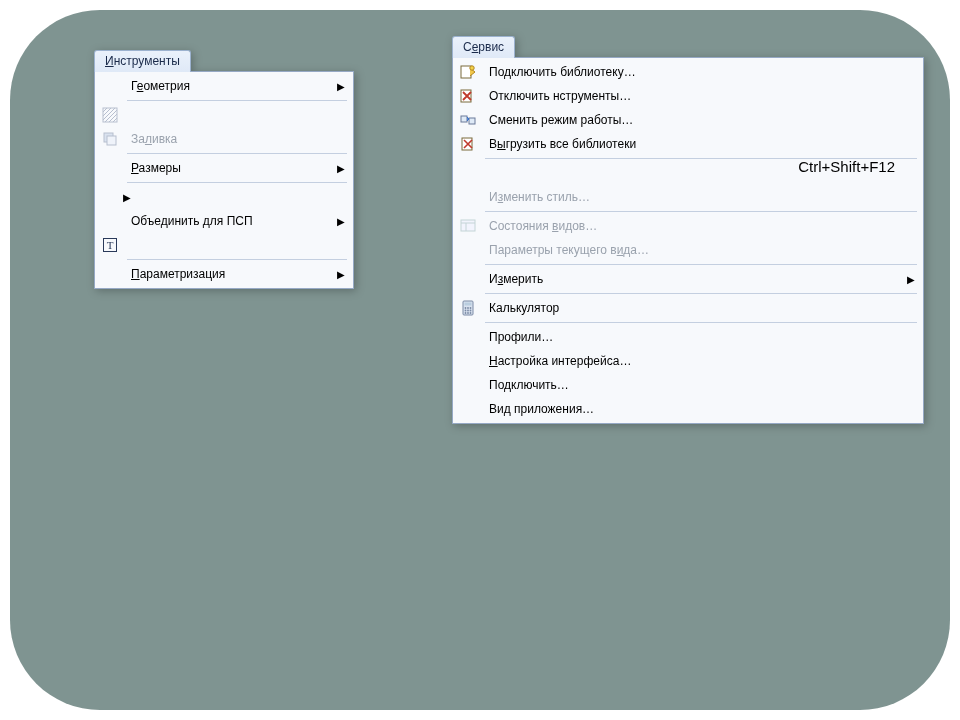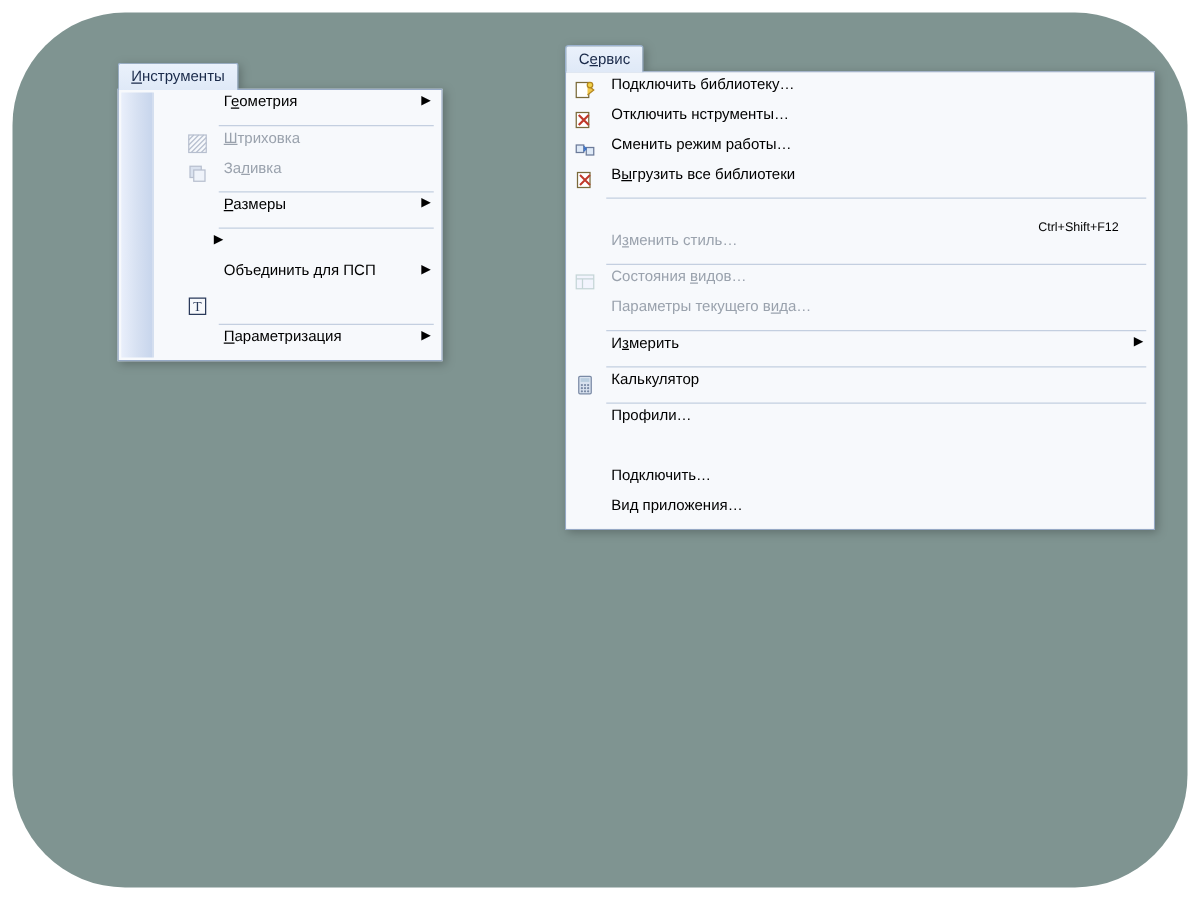--- a/index.html
+++ b/index.html
@@ -53,21 +53,21 @@
     position: relative;
     z-index: 1;
     margin-top: -1px;
   }
   .items-col {
     flex: 1;
     background: #f7f9fc;
   }
   .item-row {
     display: flex;
-    align-items: flex-start;
+    align-items: center;
     height: 24px;
     position: relative;
   }
   .item-icon {
     width: 26px;
     height: 24px;
     display: flex;
     align-items: center;
     justify-content: center;
     flex: none;
@@ -76,21 +76,21 @@
   .item-label {
     flex: 1;
     padding: 0 8px;
     white-space: nowrap;
     color: #000;
   }
   .item-label.disabled { color: #9aa2ad; }
   .item-shortcut {
     padding-right: 12px;
     color: #000;
-    font-size: 10px;
+    font-size: 15px;
     margin-top: 45px;
   }
   .item-arrow {
     width: 14px;
     padding-right: 8px;
     color: #000;
     font-size: 10px;
     text-align: right;
   }
   .sep {
@@ -103,35 +103,34 @@
 </head>
 <body>
 
 <div class="stage">
   <div class="panel-bg"></div>
 
   <div class="menu-wrap left">
     <div class="menu-tab"><u>И</u>нструменты</div>
     <div class="menu-body" style="position: relative;">
       <div style="position: absolute; left: 2px; top: 2px; bottom: 2px; width: 26px; background: linear-gradient(to right, rgb(233, 239, 251) 0%, rgb(215, 225, 242) 50%, rgb(199, 213, 236) 100%); border-right: 1px solid rgb(201, 214, 234); z-index: 0;"></div>
-        <div class="items-col" style="position: relative; z-index: 1; padding: 2px; margin-left: 48px;">
+        <div class="items-col" style="position: relative; z-index: 1; padding: 2px;">
           <div class="item-row">
             <div class="item-icon" style="background: transparent; border-right: none;"></div>
             <div class="item-label">Г<u>е</u>ометрия</div>
             <div class="item-arrow">▶</div>
           </div>
           <div class="sep" style="margin-left: 30px;"></div>
           <div class="item-row">
             <div class="item-icon" style="background: transparent; border-right: none;">
               <svg viewBox="0 0 16 16" style="opacity:0.45;">
                 <rect x="1" y="1" width="14" height="14" fill="none" stroke="#6b7a99"></rect>
                 <path d="M1 5 L5 1 M1 9 L9 1 M1 13 L13 1 M3 15 L15 3 M7 15 L15 7 M11 15 L15 11" stroke="#6b7a99" stroke-width="1"></path>
               </svg>
             </div>
-            <div class="item-label disabled"><u>Ш</u>триховка</div>
             <div class="item-arrow" style="color: rgb(154, 162, 173);"></div>
           </div>
           <div class="item-row">
             <div class="item-icon" style="background: transparent; border-right: none;">
               <svg viewBox="0 0 16 16" style="opacity:0.45;">
                 <rect x="2" y="2" width="9" height="9" fill="#b8c8e0" stroke="#6b7a99"></rect>
                 <rect x="5" y="5" width="9" height="9" fill="#e6edf8" stroke="#6b7a99"></rect>
               </svg>
             </div>
             <div class="item-label disabled">За<u>л</u>ивка</div>
@@ -278,20 +277,21 @@
             <div class="item-arrow"></div>
           </div>
           <div class="sep" style="margin-left: 30px;"></div>
           <div class="item-row">
             <div class="item-icon" style="background: transparent; border-right: none;"></div>
             <div class="item-label">Профили…</div>
             <div class="item-arrow"></div>
           </div>
           <div class="item-row">
             <div class="item-icon" style="background: transparent; border-right: none;"></div>
+            <div class="item-label"><u>Н</u>астройка интерфейса…</div>
             <div class="item-arrow"></div>
           </div>
           <div class="item-row">
             <div class="item-icon" style="background: transparent; border-right: none;"></div>
             <div class="item-label">Подключить…</div>
             <div class="item-arrow"></div>
           </div>
           <div class="item-row">
             <div class="item-icon" style="background: transparent; border-right: none;"></div>
             <div class="item-label">Вид приложения…</div>

